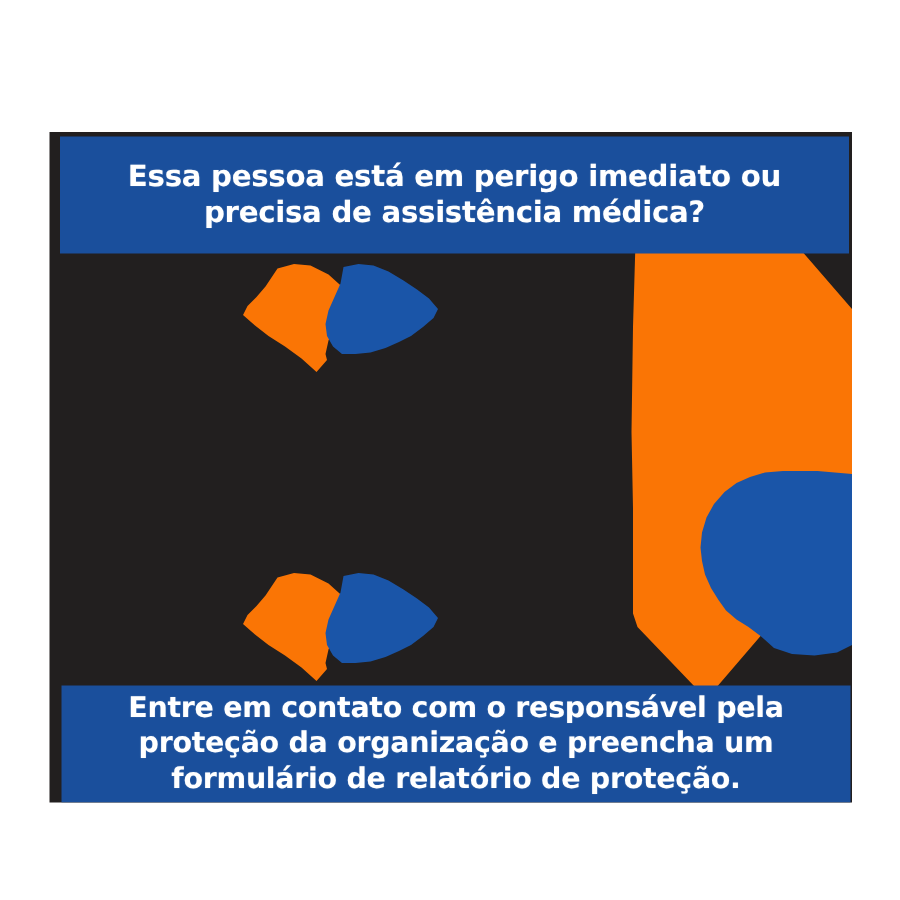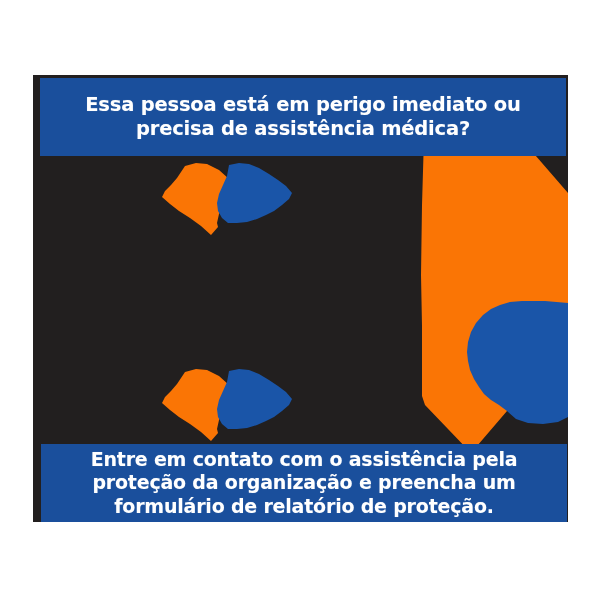--- a/index.html
+++ b/index.html
@@ -17,21 +17,21 @@
   #infographic {
     position: relative;
     width: 600px;
     height: 600px;
     background: #ffffff;
   }
 
   .panel {
     position: absolute;
     left: 33px;
-    top: 75px;
+    top: 88px;
     width: 535px;
     height: 447px;
     background: #221f1f;
     overflow: hidden;
   }
 
   .shape-layer {
     position: absolute;
     left: 0;
     top: 0;
@@ -122,17 +122,17 @@
                L204 354 L195 354 L189 349 L185 342 L184 334 L186 325 L190 316
                L194 307 Z"></path>
     </svg>
 
     <div class="msg-box" id="box-question">
       <span class="msg-text">Essa pessoa está em perigo imediato ou precisa de assistência médica?</span>
     </div>
 
 
     <div class="msg-box" id="box-safeguarding">
-      <span class="msg-text">Entre em contato com o assistência pela proteção da organização e preencha um formulário de relatório de proteção.</span>
+      <span class="msg-text">Entre em contato com o responsável pela proteção da organização e preencha um formulário de relatório de proteção.</span>
     </div>
 
   </div>
 </div>
 
 </body></html>

